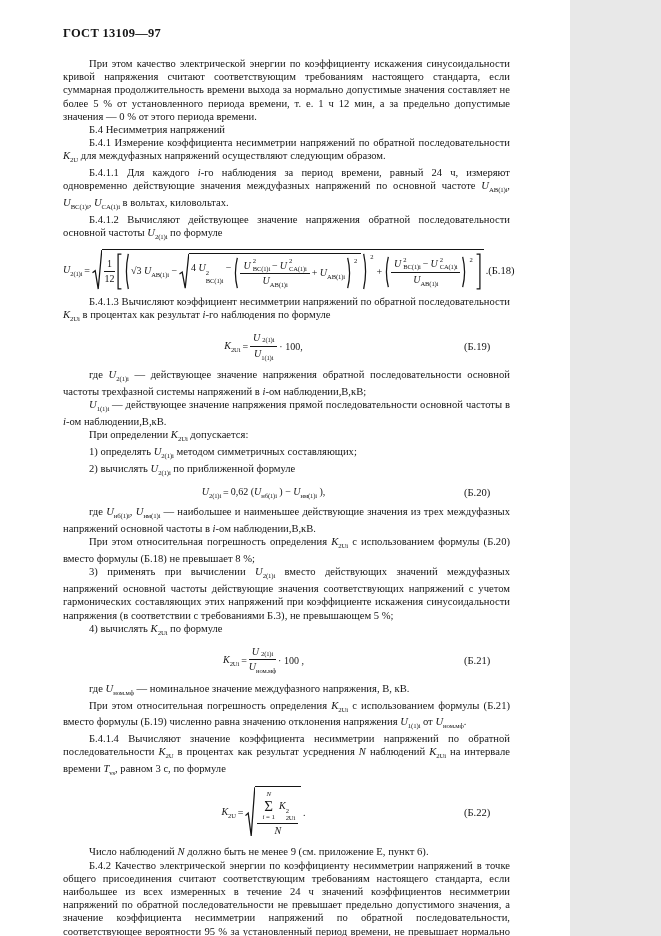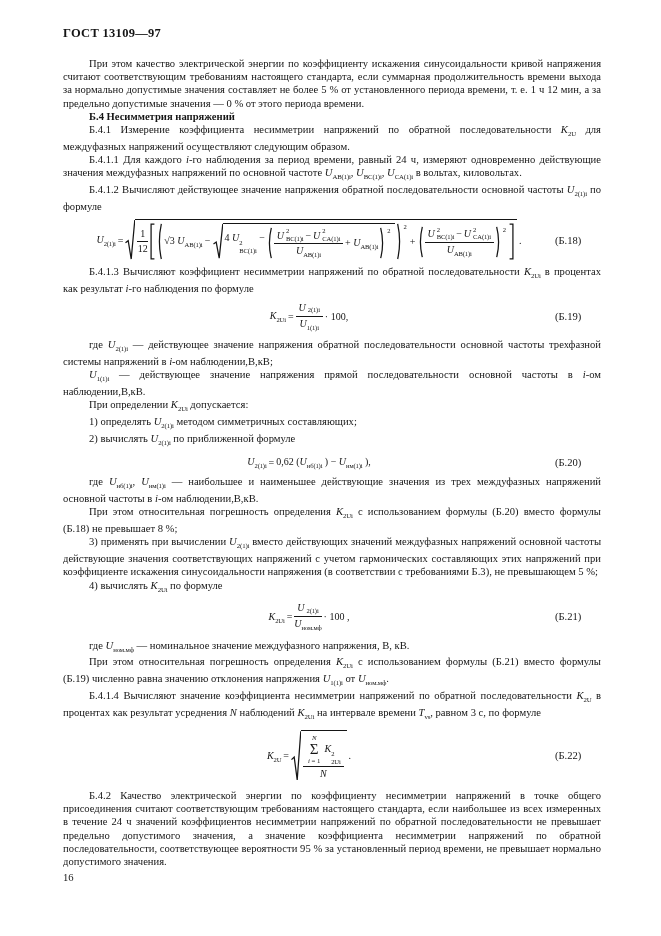--- a/index.html
+++ b/index.html
@@ -1,23 +1,23 @@
 <!DOCTYPE html>
 <html lang="ru"><head>
 <meta charset="utf-8">
 <style>
   html,body{margin:0;padding:0;}
   body{background:#e8e8e8;font-family:"Liberation Serif",serif;color:#151515;}
   .page{
-    position:relative;width:661px;height:936px;background:#ffffff;
+    position:relative;width:570px;height:936px;background:#ffffff;
     box-sizing:border-box;padding:26px 60px 0 63px;overflow:hidden;
   }
   .doc-header{font-size:12.5px;font-weight:bold;letter-spacing:0.3px;margin:0 0 16px 0;}
   .p{font-size:10.6px;line-height:13.2px;text-align:justify;text-indent:26px;margin:0;}
-  .bold{font-weight:bold;}
+  .bold{font-weight:normal;}
   sub{font-size:6.8px;vertical-align:-2.6px;letter-spacing:-0.15px;}
   i{font-style:italic;}
 
   
   .frow{display:flex;align-items:center;margin:7px 0;}
   .f18{margin:6px 0 4px 0;}
   .fmid{flex:1;display:flex;justify-content:center;align-items:center;}
   .fnum{width:46px;font-size:10.6px;flex:none;}
   .fml{font-size:10px;}
   .fml sub{font-size:6.6px;}
@@ -228,17 +228,18 @@
               <span class="den"><i>N</i></span>
             </span>
           </span>
         </span>
         <span class="mtext">.</span>
       </span>
     </div>
     <div class="fnum">(Б.22)</div>
   </div>
 
+  <p class="p">Число наблюдений <i>N</i> должно быть не менее 9 (см. приложение Е, пункт 6).</p>
   <p class="p">Б.4.2 Качество электрической энергии по коэффициенту несимметрии напряжений в точке общего присоединения считают соответствующим требованиям настоящего стандарта, если наибольшее из всех измеренных в течение 24 ч значений коэффициентов несимметрии напряжений по обратной последовательности не превышает предельно допустимого значения, а значение коэффициента несимметрии напряжений по обратной последовательности, соответствующее вероятности 95 % за установленный период времени, не превышает нормально допустимого значения.</p>
 
   <div class="page-num">16</div>
 
 </div>
 
 </body></html>

